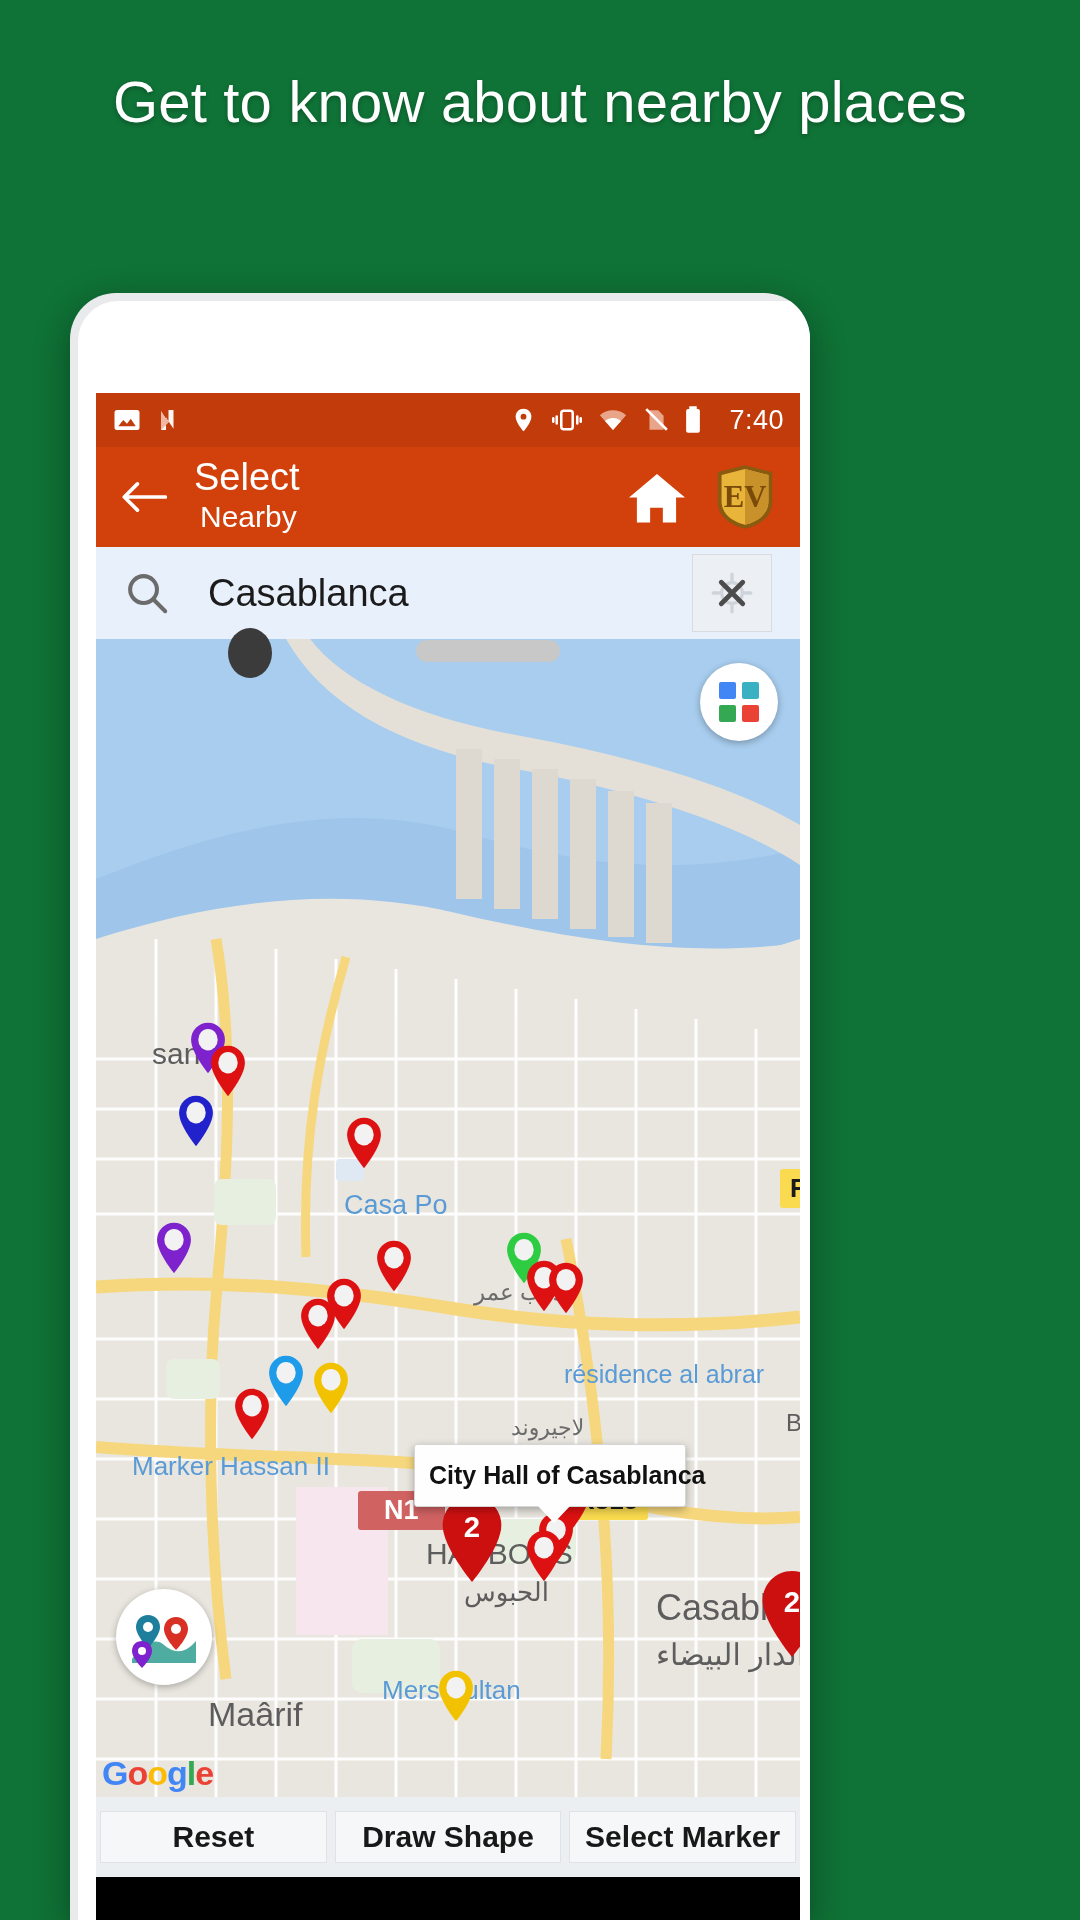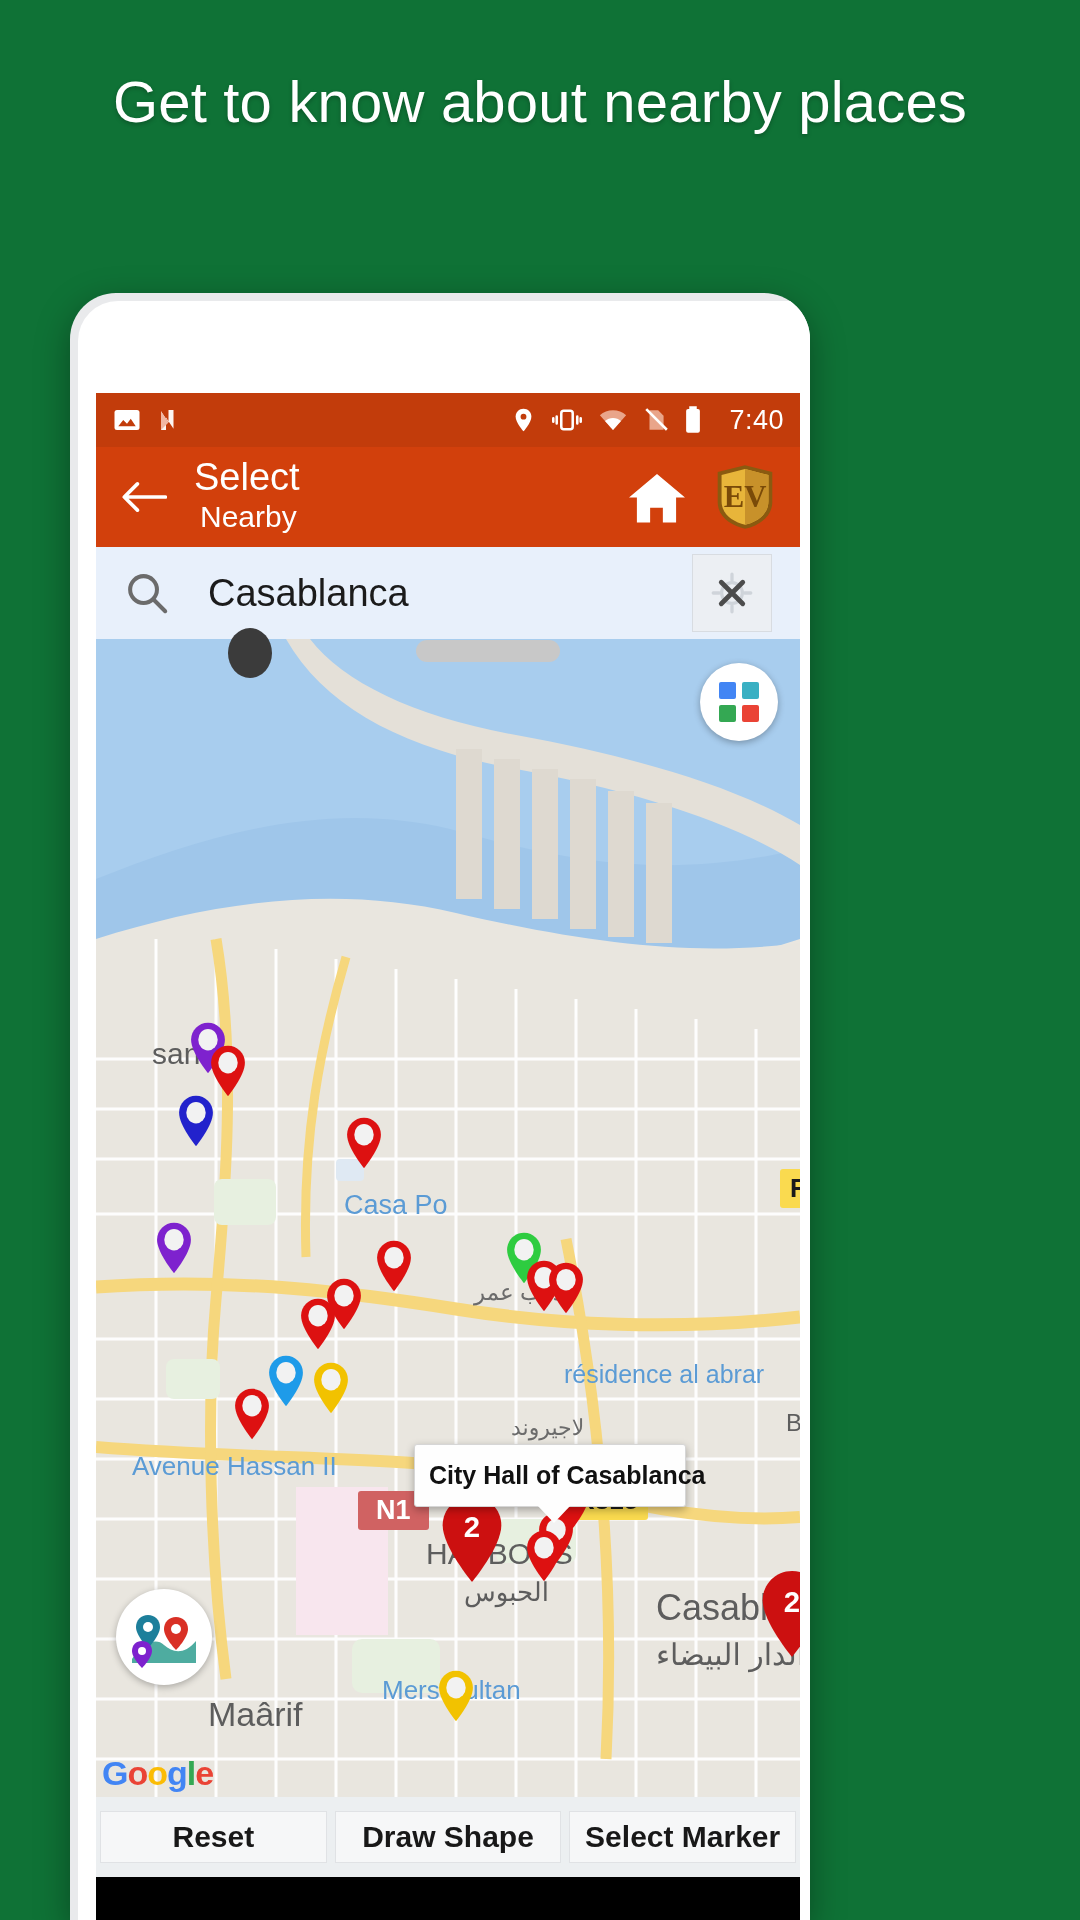--- a/index.html
+++ b/index.html
@@ -259,23 +259,23 @@
               <i style="background:#ea4335"></i>
           </div>
         </div>
 
         <div id="map-labels">
             <div class="maplabel" style="left: 12px; top: 398px; font-size: 30px; color: rgb(93, 93, 93); margin-left: 44px;">san II</div>
             <div class="maplabel" style="left: 248px; top: 551px; font-size: 27px; color: rgb(91, 155, 213);">Casa Po</div>
             <div class="maplabel" style="left: 378px; top: 640px; font-size: 23px; color: rgb(107, 107, 107);">درب عمر</div>
             <div class="maplabel" style="left: 468px; top: 721px; font-size: 25px; color: rgb(91, 155, 213);">résidence al abrar</div>
             <div class="maplabel" style="left: 415px; top: 776px; font-size: 22px; color: rgb(107, 107, 107);">لاجيروند</div>
-            <div class="maplabel" style="left: 36px; top: 812px; font-size: 26px; color: rgb(91, 155, 213);">Avenue Hassan II</div>
+            <div class="maplabel" style="left: 36px; top: 812px; font-size: 26px; color: rgb(91, 155, 213);">Marker Hassan II</div>
             <div class="maplabel" style="left: 470px; top: 842px; font-size: 26px; color: rgb(27, 27, 27); background: rgb(250, 218, 79); padding: 4px 10px; border-radius: 3px; font-weight: bold;">R315</div>
-            <div class="maplabel" style="left: 262px; top: 852px; font-size: 27px; color: rgb(255, 255, 255); background: rgb(208, 98, 98); padding: 4px 18px; border-radius: 3px; font-weight: bold;">N1</div>
+            <div class="maplabel" style="left: 262px; top: 852px; font-size: 27px; color: rgb(255, 255, 255); background: rgb(208, 98, 98); padding: 4px 26px; border-radius: 3px; font-weight: bold;">N1</div>
             <div class="maplabel" style="left: 330px; top: 898px; font-size: 30px; color: rgb(93, 93, 93);">HABBOUS</div>
             <div class="maplabel" style="left: 368px; top: 938px; font-size: 26px; color: rgb(93, 93, 93);">الحبوس</div>
             <div class="maplabel" style="left: 560px; top: 948px; font-size: 36px; color: rgb(93, 93, 93);">Casablanca</div>
             <div class="maplabel" style="left: 560px; top: 998px; font-size: 30px; color: rgb(93, 93, 93);">الدار البيضاء</div>
             <div class="maplabel" style="left: 286px; top: 1036px; font-size: 26px; color: rgb(91, 155, 213);">Mers Sultan</div>
             <div class="maplabel" style="left: 112px; top: 1056px; font-size: 34px; color: rgb(93, 93, 93);">Maârif</div>
             <div class="maplabel" style="left: 684px; top: 530px; font-size: 26px; color: rgb(27, 27, 27); background: rgb(250, 218, 79); padding: 4px 10px; border-radius: 3px; font-weight: bold;">R3</div>
             <div class="maplabel" style="left: 690px; top: 770px; font-size: 24px; color: rgb(93, 93, 93);">Bo</div>
           </div>
 

